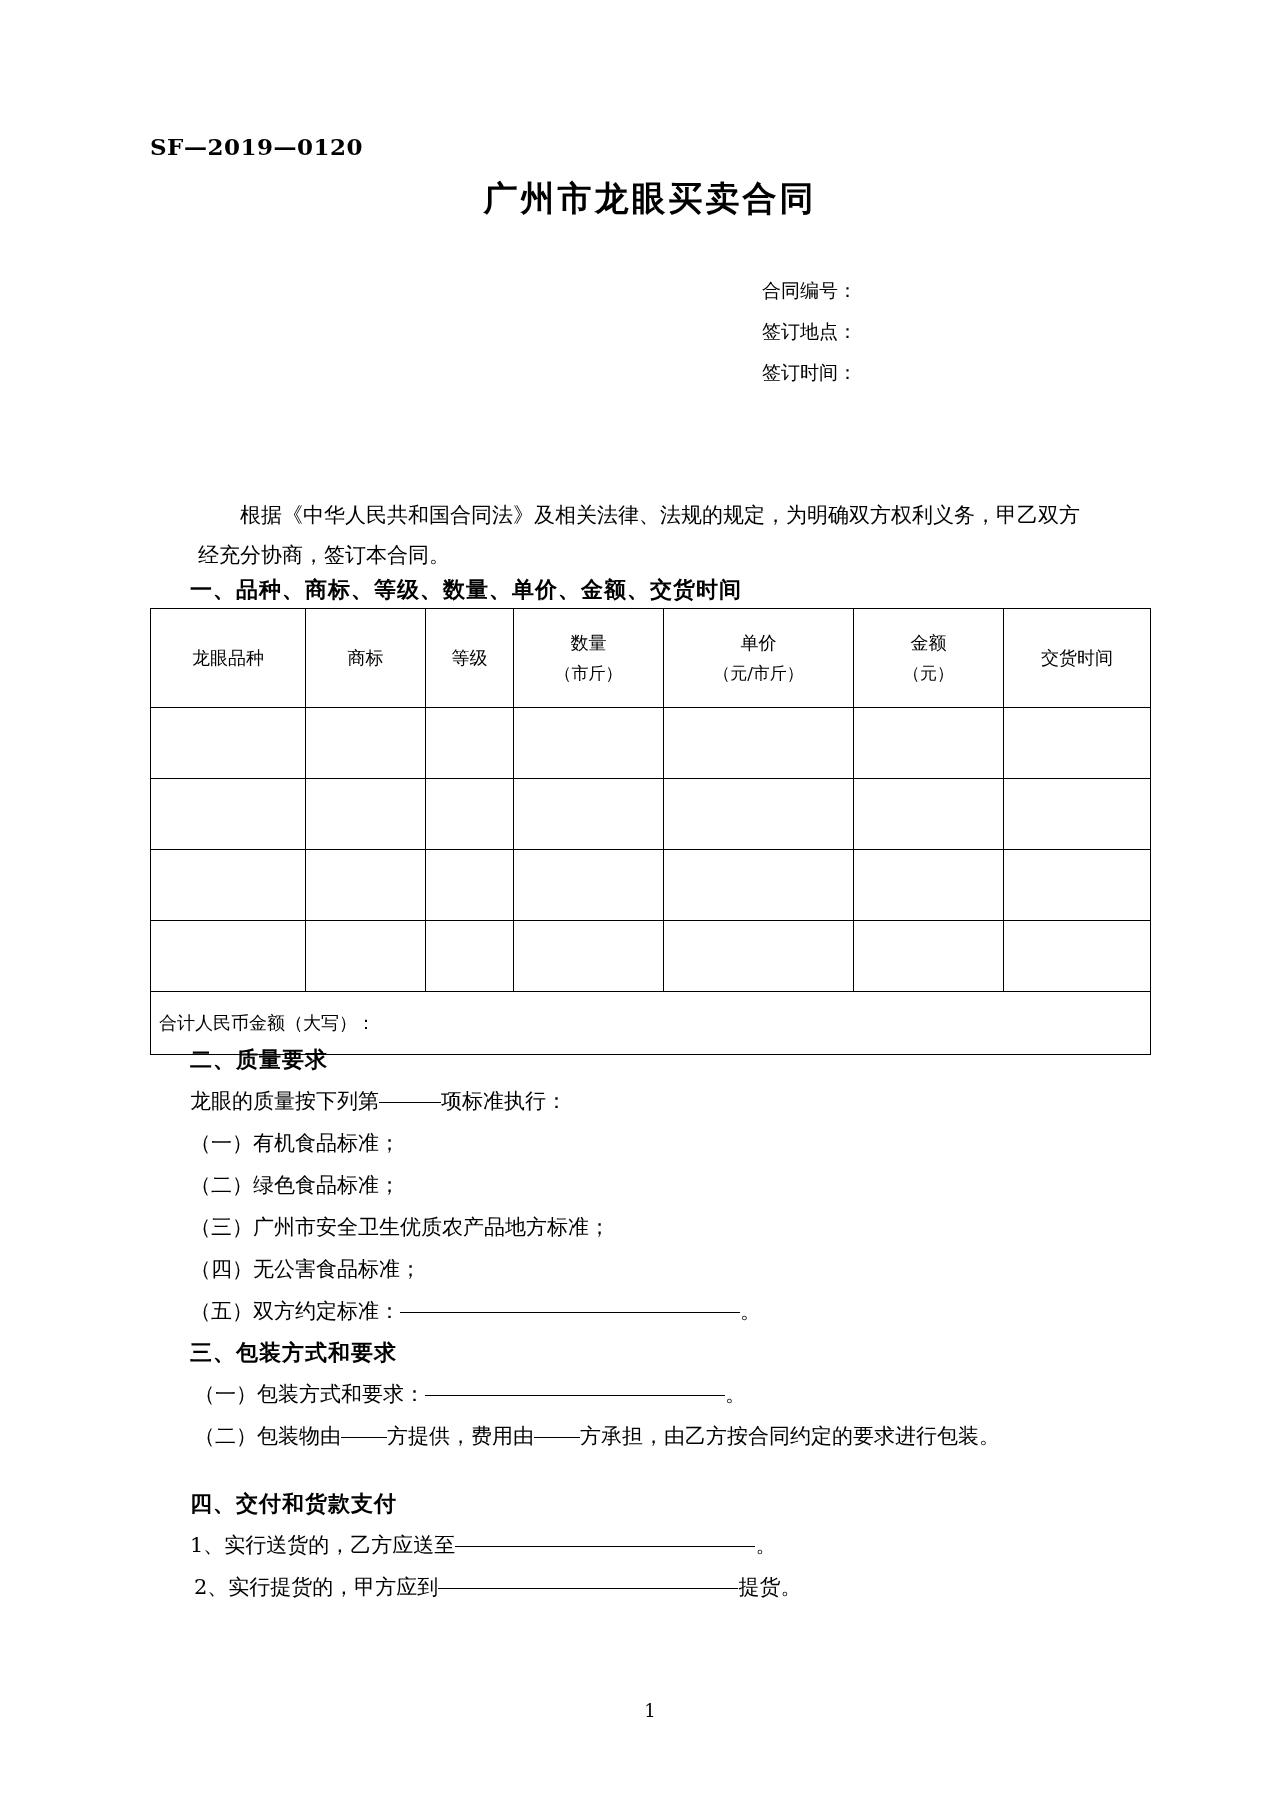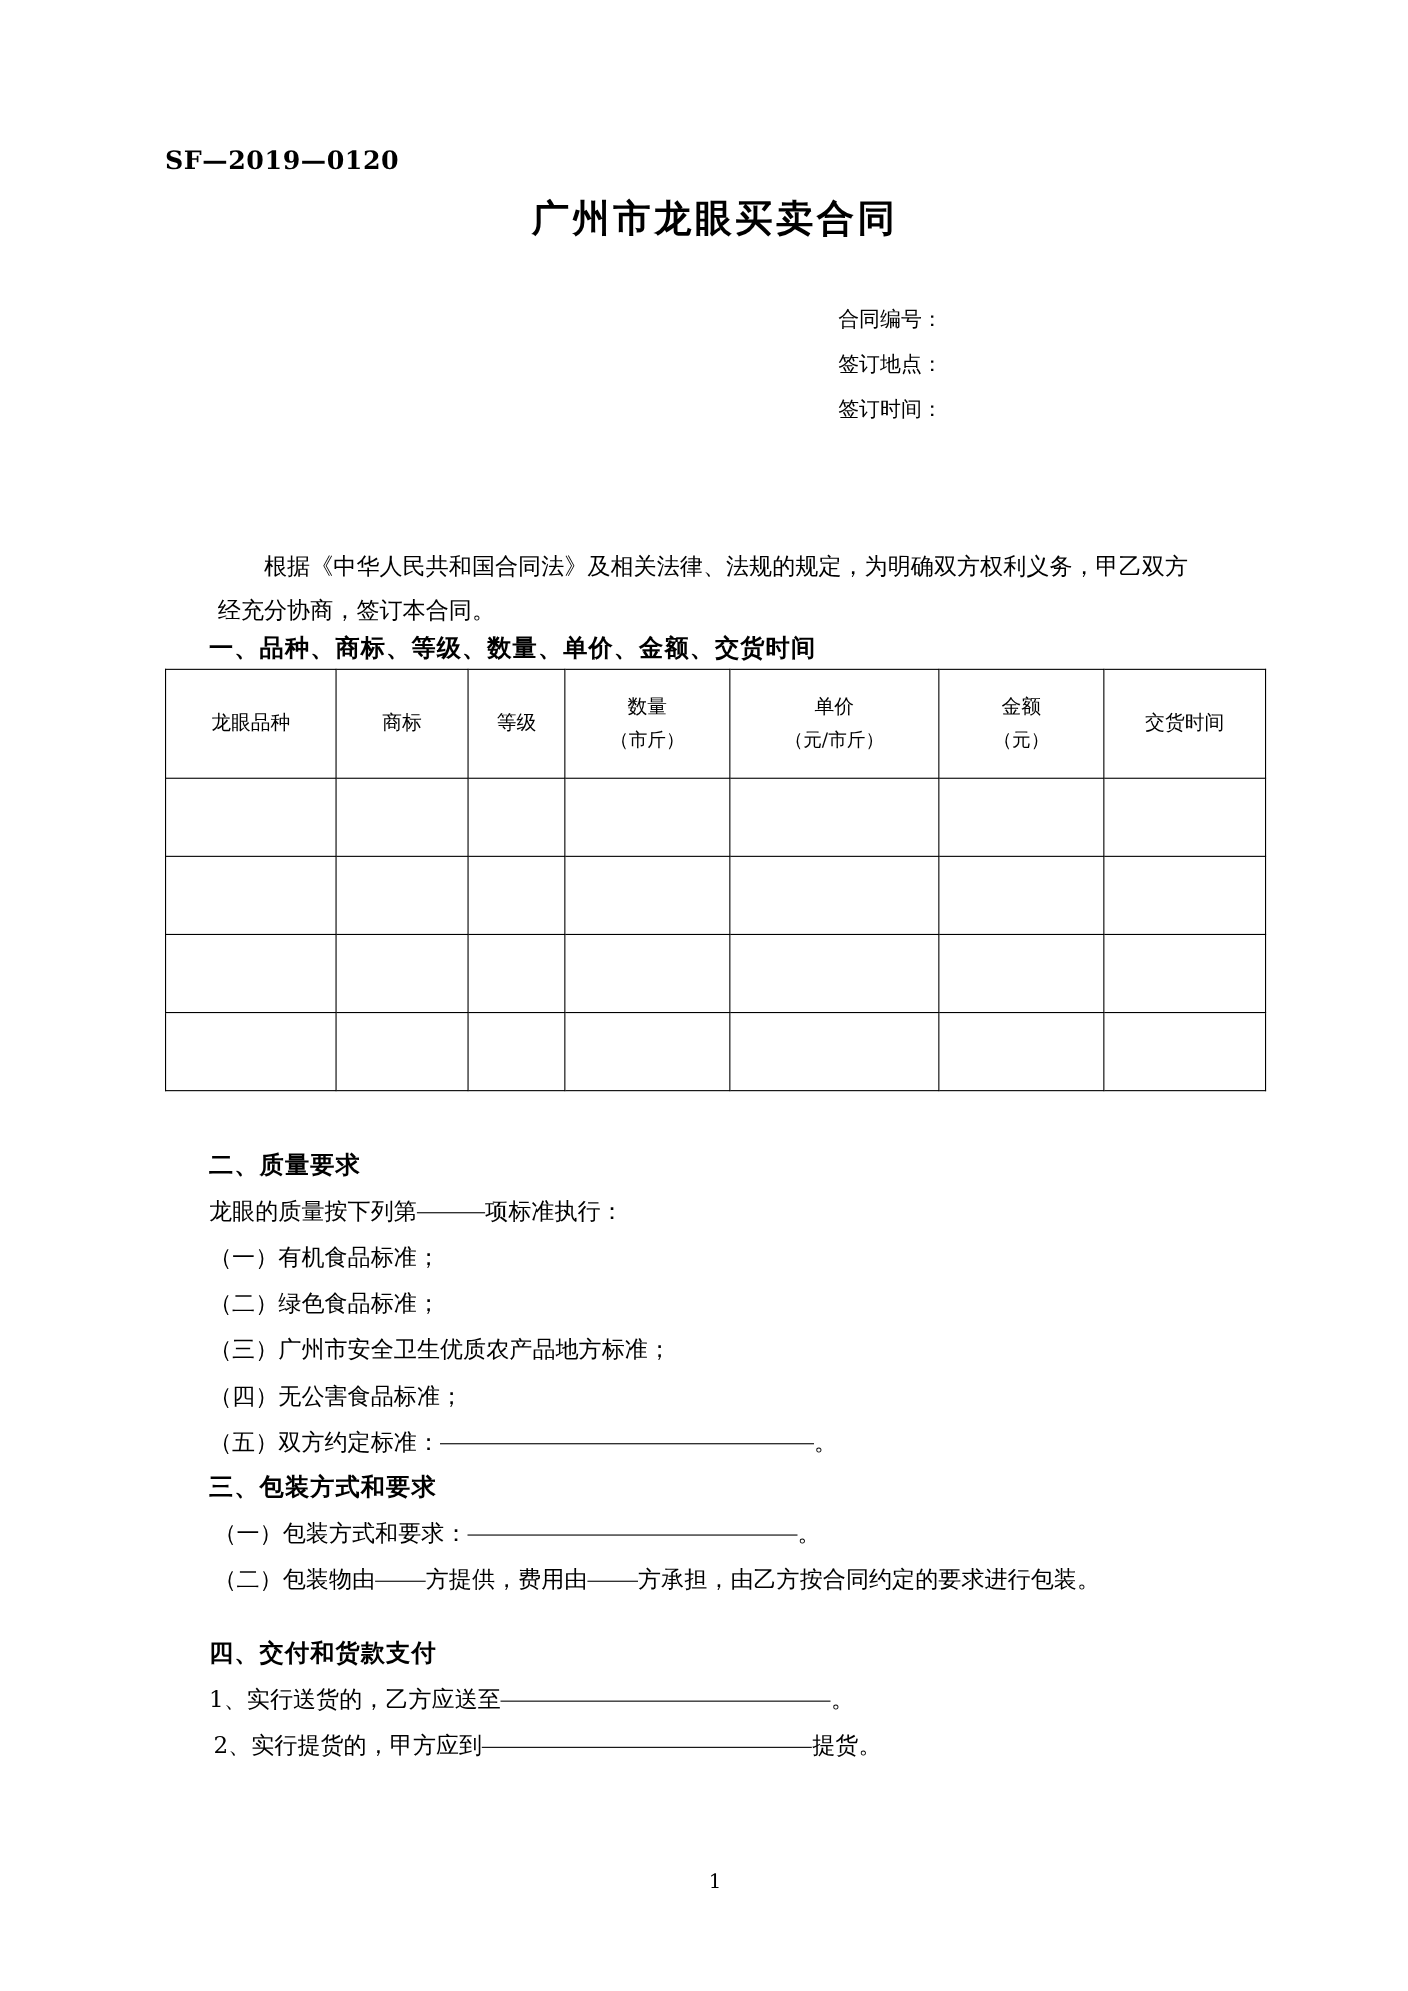--- a/index.html
+++ b/index.html
@@ -257,20 +257,23 @@
           </tr>
           <tr>
             <td class="rowcell"></td>
             <td class="rowcell"></td>
             <td class="rowcell"></td>
             <td class="rowcell"></td>
             <td class="rowcell"></td>
             <td class="rowcell"></td>
             <td class="rowcell"></td>
           </tr>
+          <tr>
+            <td class="total" colspan="7">合计人民币金额（大写）：</td>
+          </tr>
         </tbody>
       </table>
     </div>
 
     <div style="position:absolute; left:0; top:1040px; width:1000px;">
       <div class="sec-head">二、质量要求</div>
       <div class="clause">
         <span>龙眼的质量按下列第</span><span class="fill fill-s"></span><span>项标准执行：</span>
       </div>
       <div class="clause">（一）有机食品标准；</div>

